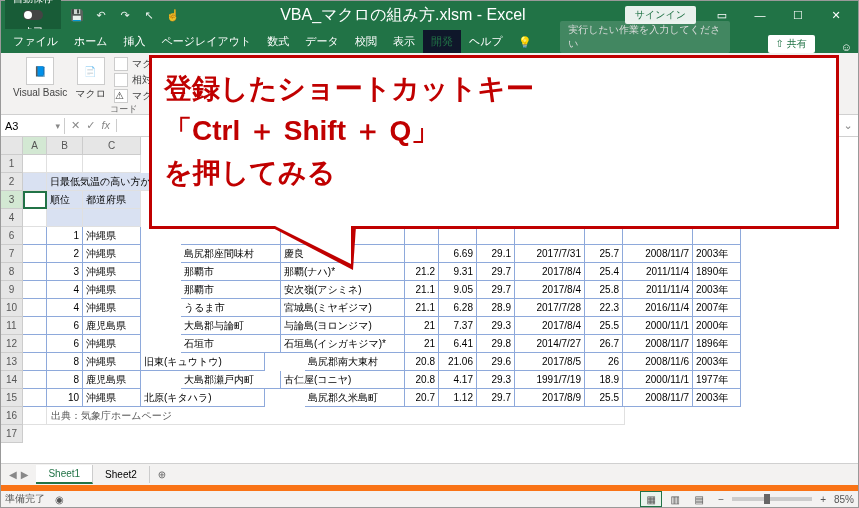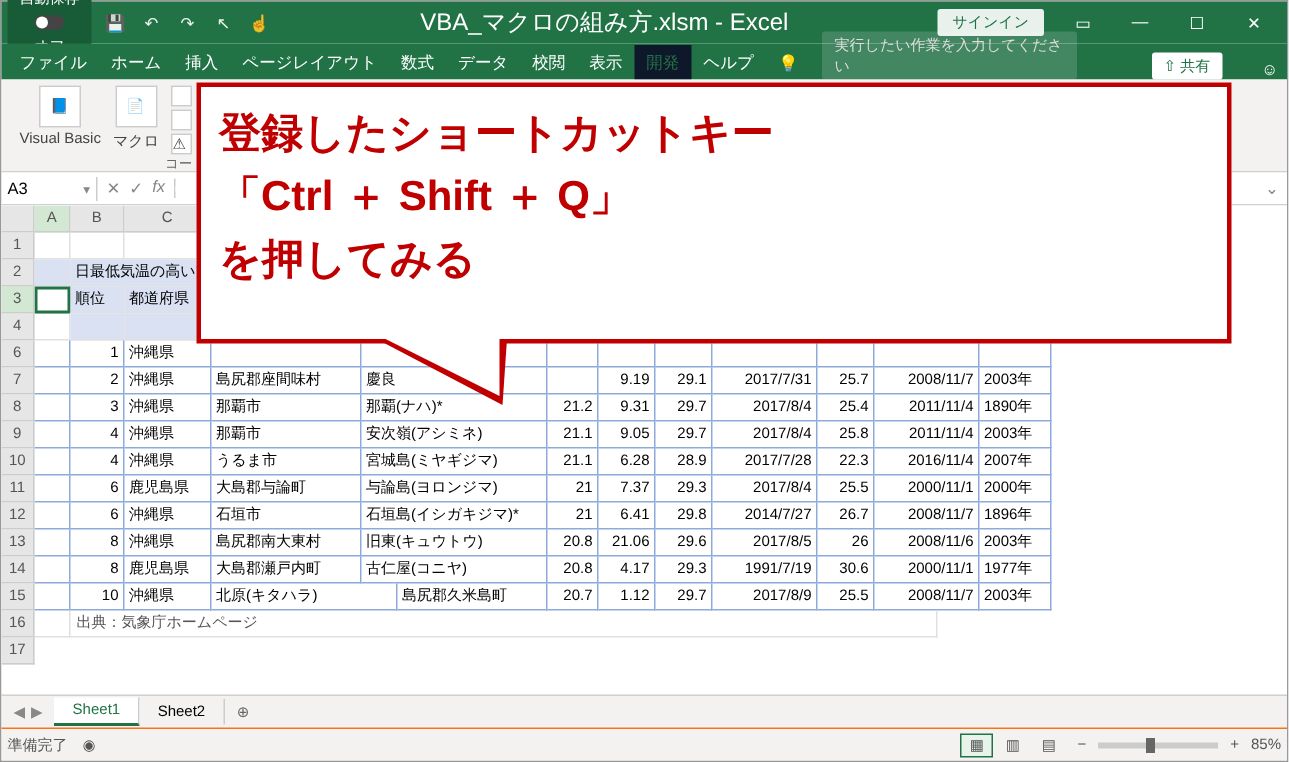--- a/index.html
+++ b/index.html
@@ -17,21 +17,21 @@
   .signin { background: rgba(255,255,255,.9); color: #217346; padding: 2px 10px; border-radius: 2px; font-size: 10px; margin-right: 8px; }
   .win-btns { display: flex; gap: 2px; }
   .win-btns span { width: 36px; height: 24px; display:inline-flex; align-items:center; justify-content:center; }
   
   
   .tabs { background: #217346; display: flex; align-items: flex-end; padding-left: 4px; height: 24px; }
   .tabs .tab { color: #fff; padding: 4px 8px; font-size: 11px; cursor: pointer; }
   .tabs .tab.active { background: #0f172a; color: #217346; }
   .tabs .help, .tabs .search { color: #fff; font-size: 11px; padding: 4px 8px; }
   .tabs .spacer { flex:1; }
-  .tabs .search-box { background: rgba(255,255,255,.15); color: #ddd; padding: 2px 8px; font-size: 10px; border-radius: 2px; margin: 0 8px; width: 170px; }
+  .tabs .search-box { background: rgba(255,255,255,.15); color: #ddd; padding: 2px 8px; font-size: 10px; border-radius: 2px; margin: 0 20px; width: 170px; }
   .tabs .share { background: #fff; color: #217346; padding: 2px 8px; border-radius: 2px; font-size: 10px; margin-right: 20px; }
   .tabs .smiley { color:#fff; margin:0 6px; }
   
   
   .ribbon { background: #f3f2f1; height: 62px; border-bottom: 1px solid #d0d0d0; display: flex; padding: 4px 6px; gap: 10px; }
   .ribbon-group { display:flex; flex-direction:column; justify-content:space-between; align-items:center; border-right:1px solid #dcdcdc; padding: 0 6px; }
   .ribbon-group .big-btn { display:flex; flex-direction:column; align-items:center; gap:2px; font-size:10px; color:#444; }
   .ribbon-group .big-btn .ico { width:28px; height:28px; background:#fff; border:1px solid #ccc; display:inline-flex; align-items:center; justify-content:center; }
   .ribbon-group .group-label { font-size: 9px; color:#666; }
   .ribbon-small { display:flex; flex-direction:column; gap:2px; font-size:10px; color:#444; }
@@ -68,38 +68,38 @@
   
   .sheet-tabs { display:flex; align-items:center; height:22px; border-top:1px solid #d0d0d0; background:#f3f2f1; font-size:10px; }
   .sheet-nav { display:flex; gap:4px; padding:0 8px; color:#888; }
   .sheet-tab { padding:3px 12px; border-right:1px solid #ccc; background:#fff; margin-top:-1px; }
   .sheet-tab.active { border-bottom:2px solid #217346; font-weight:500; color:#217346; }
   .sheet-tab.inactive { background:#f3f2f1; }
   .sheet-add { padding:0 8px; color:#666; }
   .sheet-scroll { flex:1; }
   
   
-  .status-bar { display:flex; align-items:center; height:22px; background:#f3f2f1; border-top:1px solid #f97316; font-size:10px; padding:0 4px; }
+  .status-bar { display:flex; align-items:center; height:22px; background:#f3f2f1; border-top:6px solid #f97316; font-size:10px; padding:0 4px; }
   .status-left { display:flex; gap:10px; align-items:center; color:#555; }
   .status-right { margin-left:auto; display:flex; align-items:center; gap:8px; color:#555; }
   .view-btns { display:flex; gap:2px; }
   .view-btns span { width:22px; height:16px; border:1px solid transparent; display:inline-flex; align-items:center; justify-content:center; }
   .view-btns span.active { border-color:#217346; background:#e8f3ec; }
   .zoom-slider { width:80px; height:4px; background:#ccc; position:relative; }
   .zoom-slider::after { content:""; position:absolute; left:40%; top:-3px; width:6px; height:10px; background:#666; }
   
   
-  .callout { position:absolute; left:130px; top:54px; width:700px; height:218px; z-index:50; pointer-events:none; }
+  .callout { position:absolute; left:148px; top:54px; width:700px; height:218px; z-index:50; pointer-events:none; }
   .callout-box { background:#fff; border:3px solid #c00000; width:690px; height:174px; padding:10px 12px; }
   .callout-box p { color:#c00000; font-size:28px; font-weight:700; line-height:1.5; }
   .callout-tail { width:0; height:0; border-left:84px solid transparent; border-right:3px solid transparent; border-top:44px solid #c00000; margin-left:120px; margin-top:-3px; position:relative; }
   .callout-tail::after { content:""; position:absolute; top:-44px; left:-78px; width:0;height:0; border-left:76px solid transparent; border-right:0 solid transparent; border-top:38px solid #fff; }
 
   
-  .cA{width:24px;} .cB{width:36px;} .cC{width:58px;} .cD{width:100px;} .cE{width:124px;}
+  .cA{width:24px;} .cB{width:36px;} .cC{width:58px;} .cD{width:100px;margin-left:40px;} .cE{width:124px;}
   .cF{width:34px;} .cG{width:38px;} .cH{width:38px;} .cI{width:70px;} .cJ{width:38px;}
   .cK{width:70px;} .cL{width:48px;}
 </style>
 </head>
 <body>
 
 <div class="app">
 
   <div class="title-bar">
     <div class="auto-save">
@@ -283,21 +283,21 @@
               <div class="cell cK r"></div>
               <div class="cell cL"></div>
             </div>
             <div class="row">
               <div class="cell cA"></div>
               <div class="cell cB r">2</div>
               <div class="cell cC">沖縄県</div>
               <div class="cell cD">島尻郡座間味村</div>
               <div class="cell cE">慶良</div>
               <div class="cell cF r"></div>
-              <div class="cell cG r">9.19</div>
+              <div class="cell cG r">6.69</div>
               <div class="cell cH r">29.1</div>
               <div class="cell cI r">2017/7/31</div>
               <div class="cell cJ r">25.7</div>
               <div class="cell cK r">2008/11/7</div>
               <div class="cell cL">2003年</div>
             </div>
             <div class="row">
               <div class="cell cA"></div>
               <div class="cell cB r">3</div>
               <div class="cell cC">沖縄県</div>
@@ -364,41 +364,41 @@
               <div class="cell cH r">29.8</div>
               <div class="cell cI r">2014/7/27</div>
               <div class="cell cJ r">26.7</div>
               <div class="cell cK r">2008/11/7</div>
               <div class="cell cL">1896年</div>
             </div>
             <div class="row">
               <div class="cell cA"></div>
               <div class="cell cB r">8</div>
               <div class="cell cC">沖縄県</div>
+              <div class="cell cE">旧東(キュウトウ)</div>
               <div class="cell cD">島尻郡南大東村</div>
-              <div class="cell cE">旧東(キュウトウ)</div>
               <div class="cell cF r">20.8</div>
               <div class="cell cG r">21.06</div>
               <div class="cell cH r">29.6</div>
               <div class="cell cI r">2017/8/5</div>
               <div class="cell cJ r">26</div>
               <div class="cell cK r">2008/11/6</div>
               <div class="cell cL">2003年</div>
             </div>
             <div class="row">
               <div class="cell cA"></div>
               <div class="cell cB r">8</div>
               <div class="cell cC">鹿児島県</div>
               <div class="cell cD">大島郡瀬戸内町</div>
               <div class="cell cE">古仁屋(コニヤ)</div>
               <div class="cell cF r">20.8</div>
               <div class="cell cG r">4.17</div>
               <div class="cell cH r">29.3</div>
               <div class="cell cI r">1991/7/19</div>
-              <div class="cell cJ r">30.6</div>
+              <div class="cell cJ r">18.9</div>
               <div class="cell cK r">2000/11/1</div>
               <div class="cell cL">1977年</div>
             </div>
             <div class="row">
               <div class="cell cA"></div>
               <div class="cell cB r">10</div>
               <div class="cell cC">沖縄県</div>
               <div class="cell cE">北原(キタハラ)</div>
               <div class="cell cD">島尻郡久米島町</div>
               <div class="cell cF r">20.7</div>

